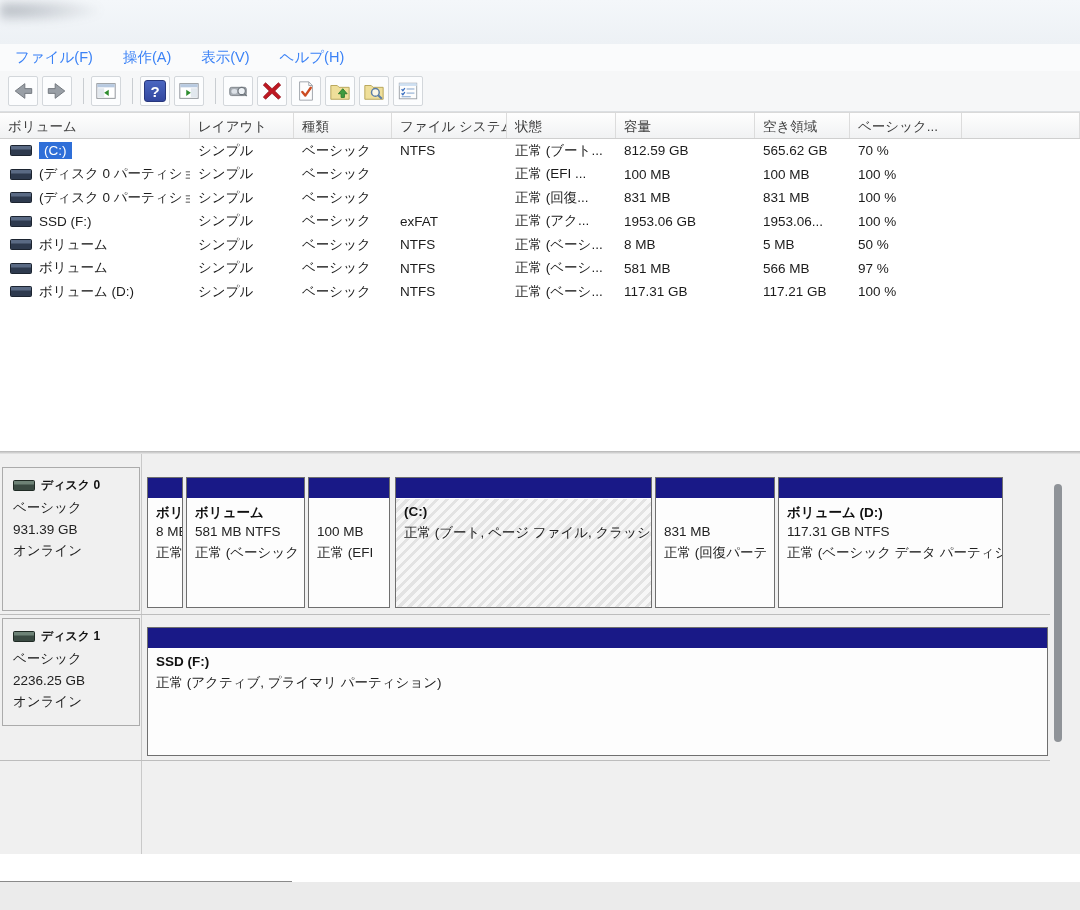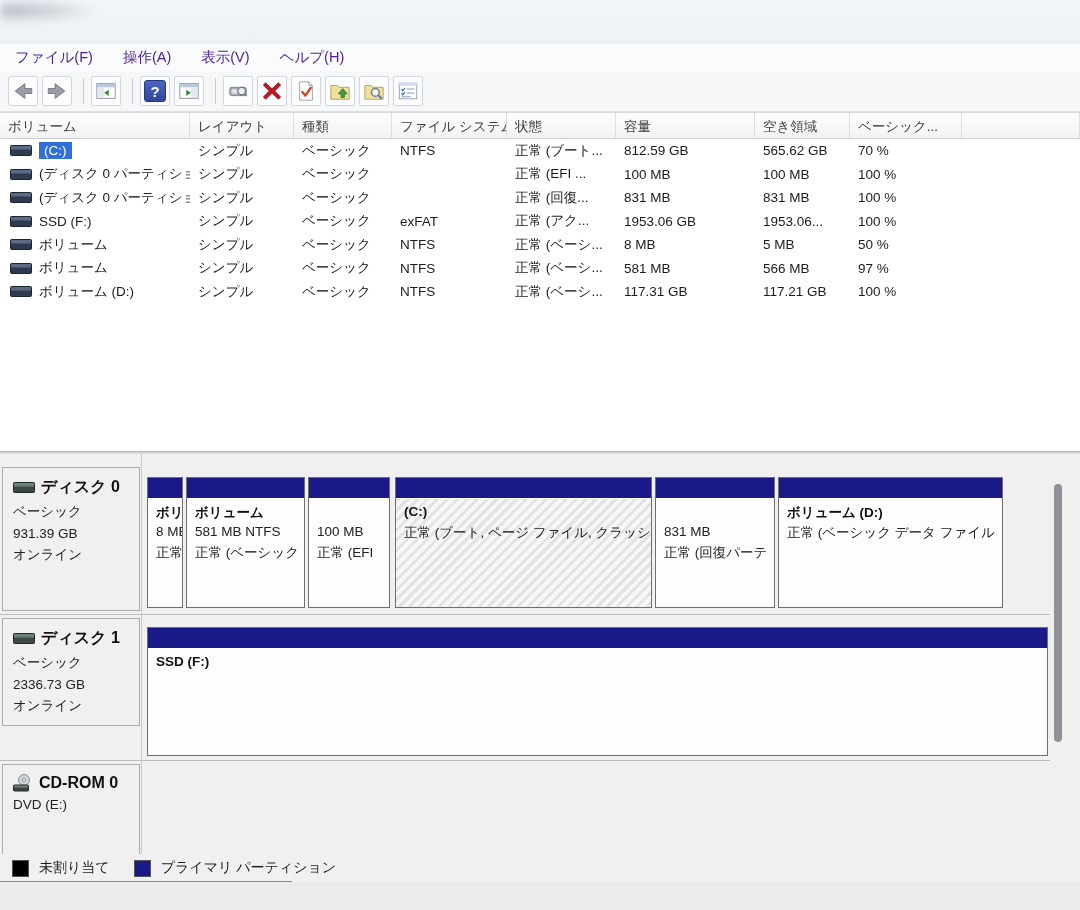--- a/index.html
+++ b/index.html
@@ -8,21 +8,21 @@
   #win { position:relative; width:1080px; height:910px; background:#ffffff; }
 
   
   .titlebar { position:absolute; left:0; top:0; width:1080px; height:44px;
               background:linear-gradient(#f4f7fa,#edf1f5); }
   .titlebar .smudge { position:absolute; left:0; top:0; width:120px; height:26px;
               background:radial-gradient(ellipse at 10% 40%, rgba(70,80,95,.35), rgba(0,0,0,0) 60%);
               filter:blur(4px); }
   .menubar { position:absolute; left:0; top:44px; width:1080px; height:27px;
              background:#fafbfc; display:flex; align-items:center; }
-  .menuitem { padding:0 15px; font-size:14.5px; color:#4c1d95; height:100%;
+  .menuitem { padding:0 15px; font-size:14.5px; color:#3b82f6; height:100%;
               display:flex; align-items:center; cursor:default; }
   .toolbar { position:absolute; left:0; top:71px; width:1080px; height:41px;
              background:#f6f7f8; border-bottom:1px solid #dcdfe2;
              display:flex; align-items:center; padding-left:8px; }
   .tbtn { width:30px; height:30px; border:1px solid #d3d7db; background:#fcfdfe; border-radius:2px;
           display:flex; align-items:center; justify-content:center; margin-right:4px; }
   .tsep { width:1px; height:26px; background:#c9cdd1; margin:0 7px; }
   .qwrap { width:22px; height:22px; background:linear-gradient(#4a66c0,#32479e); border:1px solid #26367c;
            border-radius:3px; color:#fff; font-weight:bold; font-size:15px;
            display:flex; align-items:center; justify-content:center; }
@@ -44,21 +44,21 @@
   
   .split { position:absolute; left:0; top:451px; width:1080px; height:3px;
            background:linear-gradient(#b5b5b5,#e8e8e8); }
 
   
   .diskpane { position:absolute; left:0; top:454px; width:1080px; height:400px; background:#f0f0f0; }
   .vline { position:absolute; left:141px; top:0; width:1px; height:400px; background:#c9c9c9; }
   .hsep { position:absolute; left:0; height:1px; width:1050px; background:#bdbdbd; }
   .dlabel { position:absolute; left:2px; width:138px; background:#f0f0f0;
             border:1px solid #ababab; padding:9px 10px 0 10px; overflow:hidden; }
-  .dtitle { font-size:16px; font-weight:bold; color:#111; display:flex; align-items:center; gap:6px; }
+  .dtitle { font-size:12px; font-weight:bold; color:#111; display:flex; align-items:center; gap:6px; }
   .dline { font-size:13.5px; color:#222; margin-top:5px; white-space:nowrap; }
   .pbox { position:absolute; border:1px solid #6f6f6f; background:#fdfdfd; overflow:hidden; }
   .pstrip { height:21px; background:#191987; border-bottom:1px solid #fff; }
   .pbody { padding:5px 8px 0 8px; }
   .pbody.hatch { height:100%;
      background:repeating-linear-gradient(135deg, #e3e3e3 0 3px, #f7f7f7 3px 7px); }
   .pl1 { font-size:13.5px; font-weight:bold; color:#111; white-space:nowrap; height:20px; }
   .pl2, .pl3 { font-size:13.5px; color:#222; white-space:nowrap; height:20px; }
   .scrollthumb { position:absolute; left:1054px; top:30px; width:8px; height:258px;
                  background:#8f9398; border-radius:4px; }
@@ -403,71 +403,52 @@
         <div class="pl1"></div>
         <div class="pl2">831 MB</div>
         <div class="pl3">正常 (回復パーテ</div>
       </div>
     </div>
 
     <div class="pbox" style="left:778px; top:23px; width:225px; height:131px;">
       <div class="pstrip"></div>
       <div class="pbody">
         <div class="pl1">ボリューム (D:)</div>
-        <div class="pl3">正常 (ベーシック データ ファイル</div>
+        <div class="pl2">117.31 GB NTFS</div>
+        <div class="pl3">正常 (ベーシック データ パーティシ</div>
       </div>
     </div>
 
     <div class="hsep" style="top:160px;"></div>
 
     <div class="dlabel" style="top:164px; height:108px;">
       <div class="dtitle">
           <span class="dico">
             <svg width="22" height="11" viewBox="0 0 22 11">
               <rect x="0.5" y="0.5" width="21" height="10" rx="1" fill="#3a4a42" stroke="#1f2a24"></rect>
               <rect x="1" y="1" width="20" height="3.5" fill="#6d8276"></rect>
             </svg>
           </span>
           <span>ディスク 1</span>
         </div>
       <div class="dline">ベーシック</div>
-      <div class="dline">2336.73 GB</div>
+      <div class="dline">2236.25 GB</div>
       <div class="dline">オンライン</div>
     </div>
 
     <div class="pbox" style="left:147px; top:173px; width:901px; height:129px;">
       <div class="pstrip"></div>
       <div class="pbody">
         <div class="pl1">SSD  (F:)</div>
+        <div class="pl3">正常 (アクティブ, プライマリ パーティション)</div>
       </div>
     </div>
 
     <div class="hsep" style="top:306px;"></div>
 
-    <div class="dlabel" style="top:310px; height:112px; border-bottom:none;">
-      <div class="dtitle">
-          <span class="dico">
-            <svg width="20" height="18" viewBox="0 0 20 18">
-              <circle cx="11" cy="6" r="5.5" fill="#cfd4d9" stroke="#8a9096"></circle>
-              <circle cx="11" cy="6" r="1.6" fill="#f2f4f6" stroke="#8a9096"></circle>
-              <rect x="0.5" y="11" width="15" height="6" rx="1" fill="#3a4a42" stroke="#1f2a24"></rect>
-              <rect x="1" y="11.5" width="14" height="2" fill="#6d8276"></rect>
-            </svg>
-          </span>
-          <span>CD-ROM 0</span>
-        </div>
-      <div class="dline">DVD (E:)</div>
-      <div class="dline" style="margin-top:42px;">メディアなし</div>
-    </div>
 
     <div class="scrollthumb"></div>
   </div>
 
-  <div class="legend">
-    <div class="swatch" style="background:#000000;"></div>
-    <div class="leglabel">未割り当て</div>
-    <div class="swatch" style="background:#191987;"></div>
-    <div class="leglabel">プライマリ パーティション</div>
-  </div>
   <div class="legline"></div>
   <div class="bottomstrip"></div>
 
 </div>
 
 </body></html>

